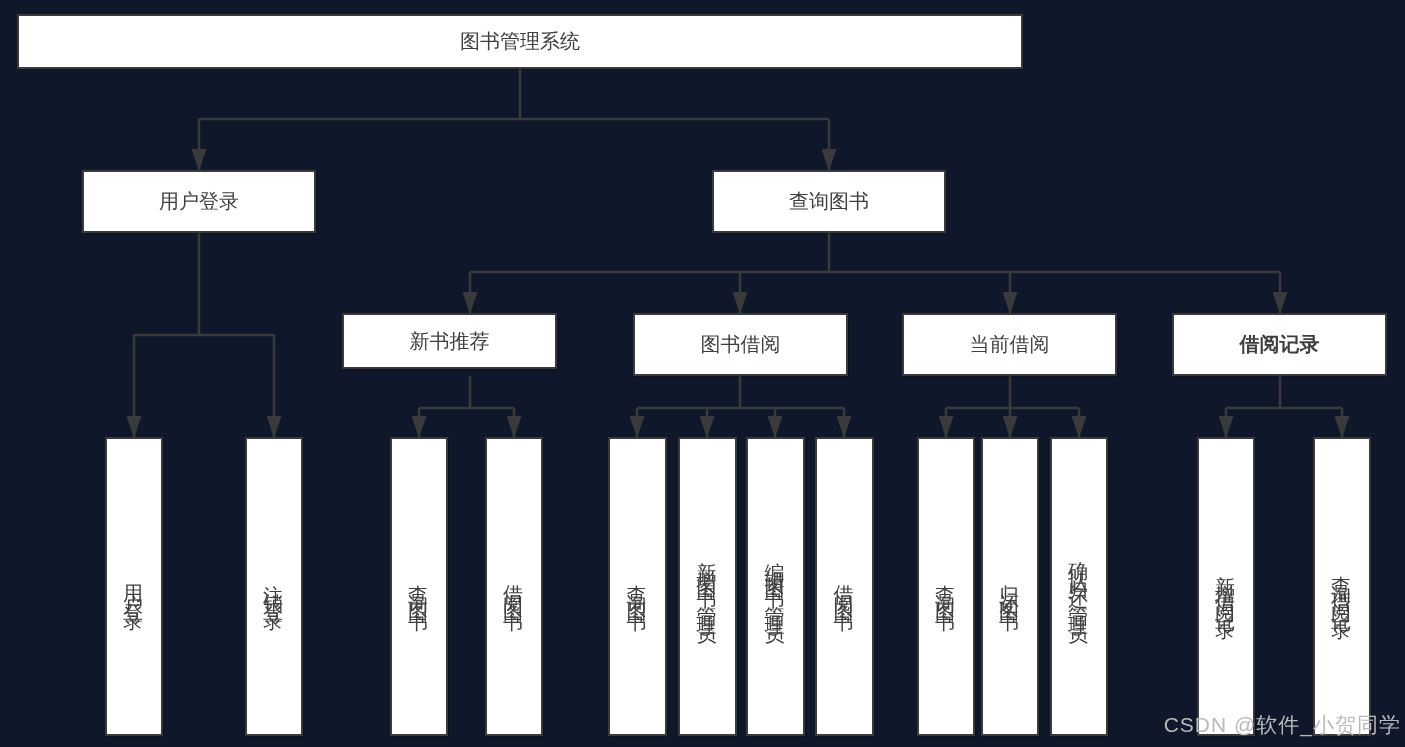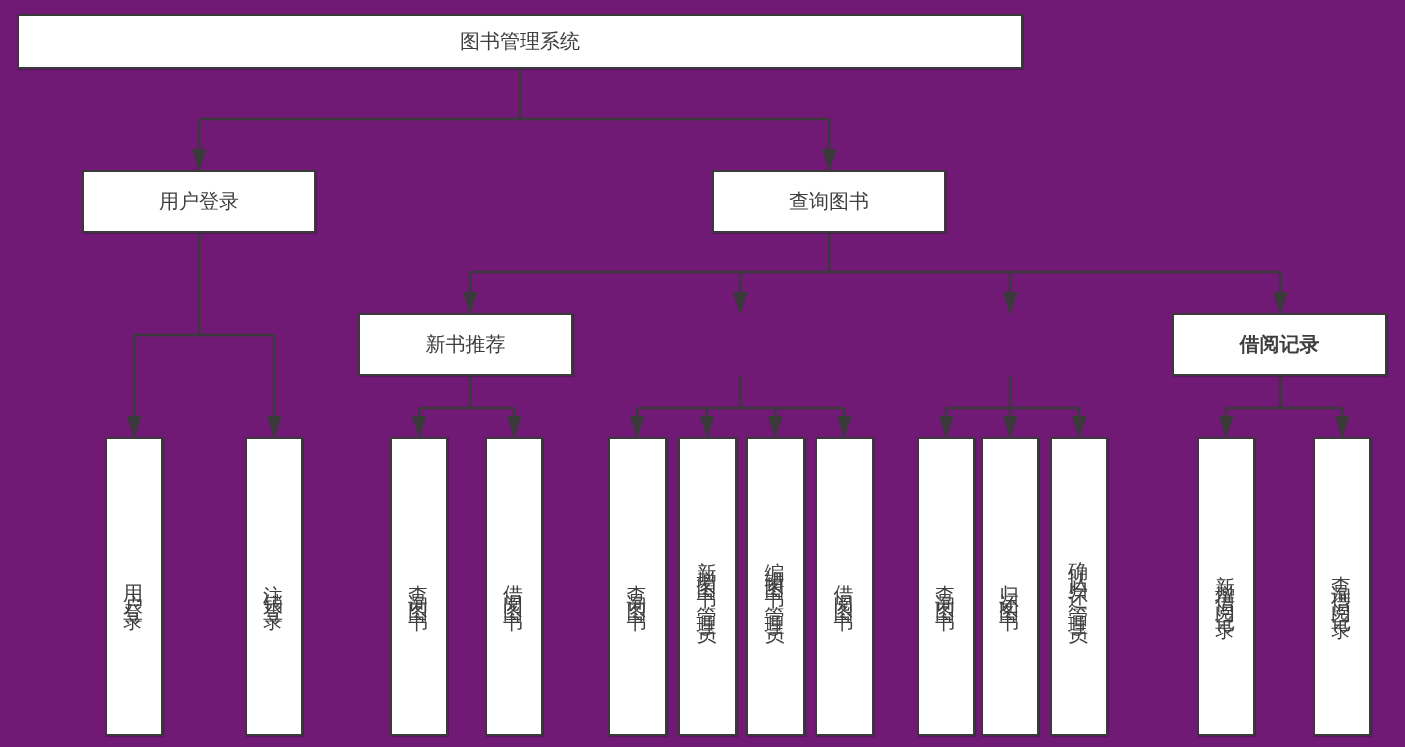--- a/index.html
+++ b/index.html
@@ -1,17 +1,17 @@
 <!DOCTYPE html>
 <html><head>
 <meta charset="utf-8">
 <style>
   html,body{margin:0;padding:0;background:#ffffff;}
   .canvas{
-    position:relative;width:1405px;height:747px;background:#701a75;overflow:hidden;
+    position:relative;width:1405px;height:747px;background:#0f172a;overflow:hidden;
     font-family:"Liberation Sans","DejaVu Sans",sans-serif;
   }
   .canvas svg{position:absolute;left:0;top:0;}
   .box{
     position:absolute;box-sizing:border-box;
     border:2px solid #3a3a3a;background:#ffffff;
     display:flex;align-items:center;justify-content:center;
     font-size:20px;color:#3e3e3e;
     box-shadow:1px 1px 1px rgba(0,0,0,0.18);
     z-index:2;
@@ -69,35 +69,38 @@
       <line x1="1226" y1="408" x2="1226" y2="437" marker-end="url(#ah)"></line>
       <line x1="1342" y1="408" x2="1342" y2="437" marker-end="url(#ah)"></line>
     </g>
   </svg>
 
   <div class="box" style="left:17px;top:14px;width:1006px;height:55px;">图书管理系统</div>
 
   <div class="box" style="left:82px;top:170px;width:234px;height:63px;">用户登录</div>
   <div class="box" style="left:712px;top:170px;width:234px;height:63px;">查询图书</div>
 
-  <div class="box" style="left:358px;top:313px;width:215px;height:63px;">新书推荐</div>
+  <div class="box" style="left:342px;top:313px;width:215px;height:56px;">新书推荐</div>
+  <div class="box" style="left:633px;top:313px;width:215px;height:63px;">图书借阅</div>
+  <div class="box" style="left:902px;top:313px;width:215px;height:63px;">当前借阅</div>
   <div class="box" style="left:1172px;top:313px;width:215px;height:63px;font-weight:bold;">借阅记录</div>
 
   <div class="box vbox" style="left:105px;top:437px;width:58px;height:299px;">用户登录</div>
   <div class="box vbox" style="left:245px;top:437px;width:58px;height:299px;">注销登录</div>
 
   <div class="box vbox" style="left:390px;top:437px;width:58px;height:299px;">查询图书</div>
   <div class="box vbox" style="left:485px;top:437px;width:58px;height:299px;">借阅图书</div>
 
   <div class="box vbox" style="left:608px;top:437px;width:59px;height:299px;">查询图书</div>
   <div class="box vbox" style="left:678px;top:437px;width:59px;height:299px;">新增图书（管理员）</div>
   <div class="box vbox" style="left:746px;top:437px;width:59px;height:299px;">编辑图书（管理员）</div>
   <div class="box vbox" style="left:815px;top:437px;width:59px;height:299px;">借阅图书</div>
 
   <div class="box vbox" style="left:917px;top:437px;width:58px;height:299px;">查询图书</div>
   <div class="box vbox" style="left:981px;top:437px;width:58px;height:299px;">归还图书</div>
   <div class="box vbox" style="left:1050px;top:437px;width:58px;height:299px;">确认归还（管理员）</div>
 
   <div class="box vbox" style="left:1197px;top:437px;width:58px;height:299px;">新增借阅记录</div>
   <div class="box vbox" style="left:1313px;top:437px;width:58px;height:299px;">查询借阅记录</div>
 
+  <div class="watermark">CSDN @软件_小贺同学</div>
 
 </div>
 
 </body></html>

